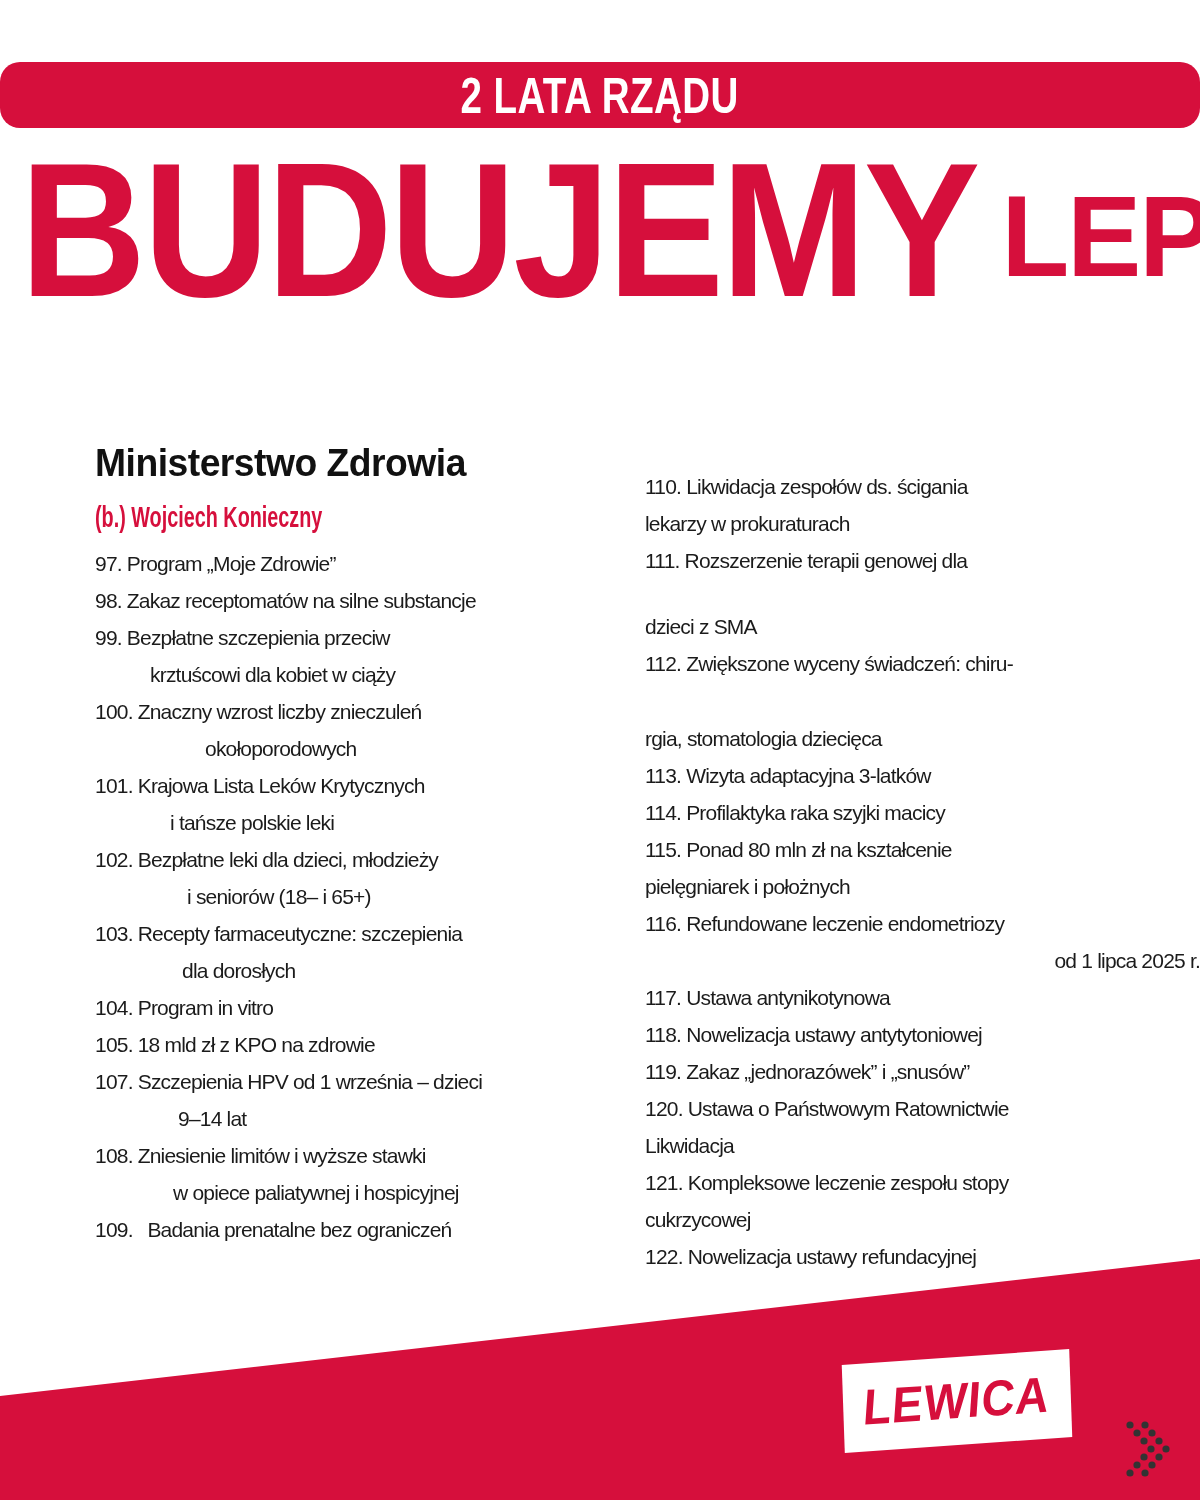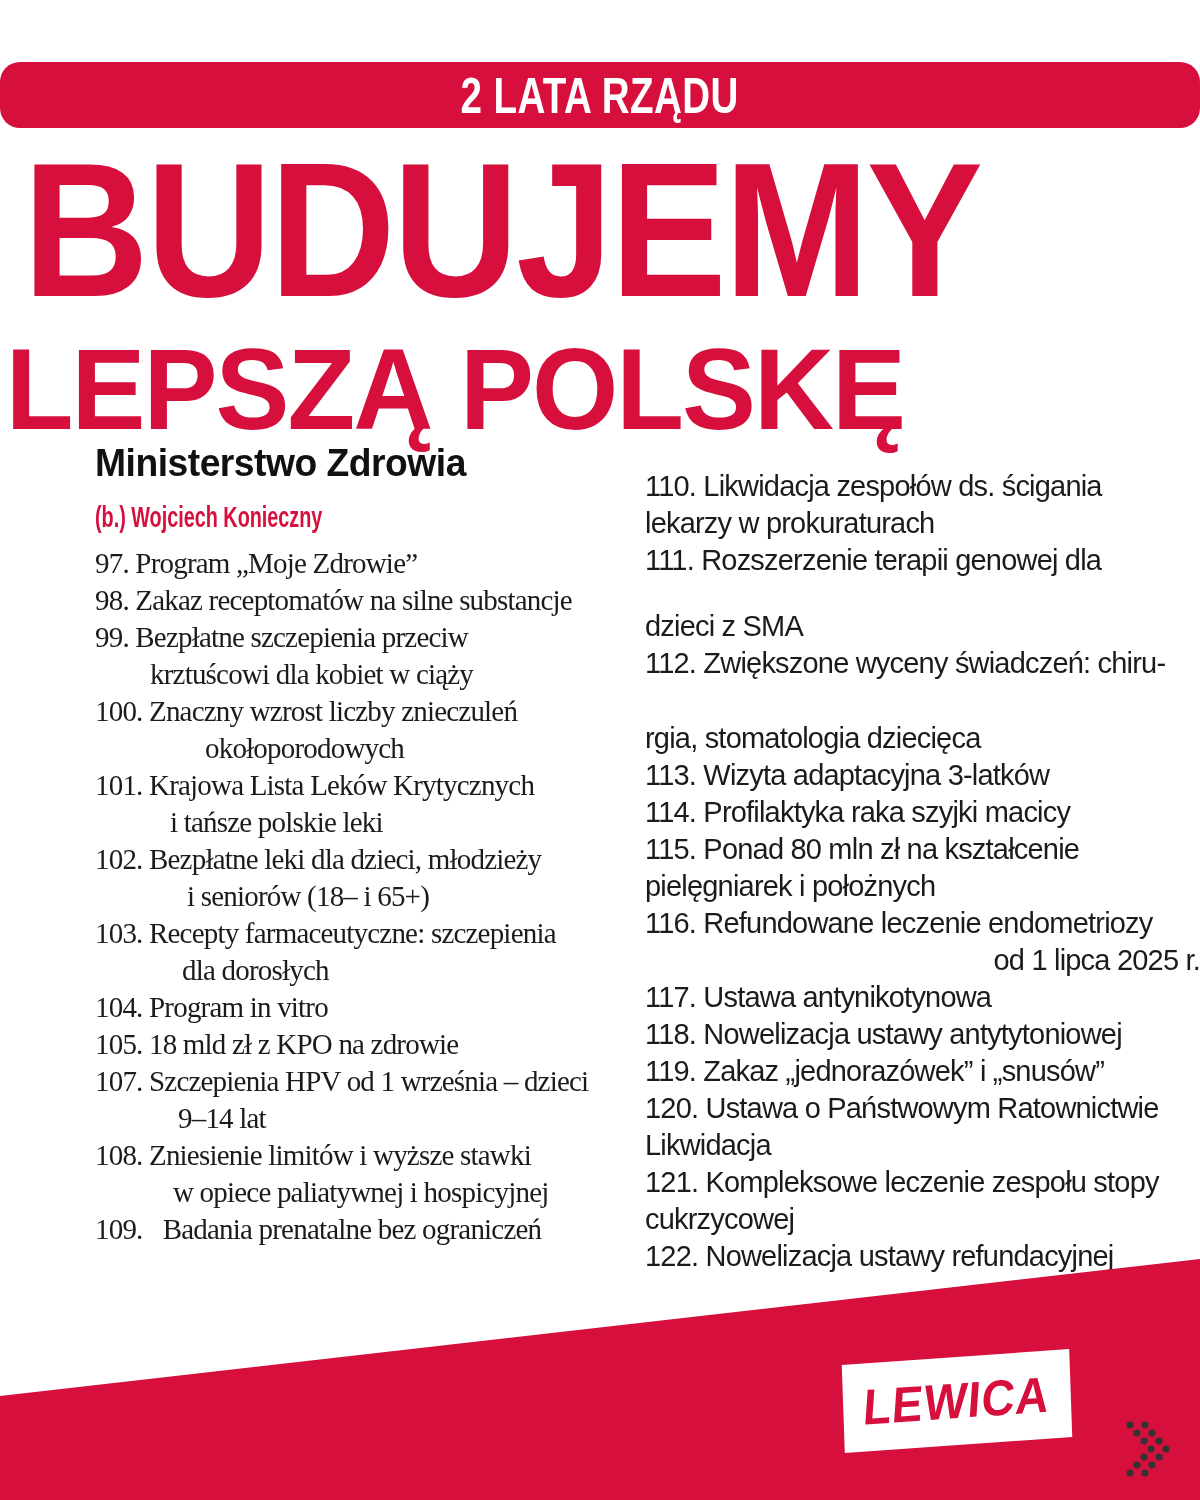--- a/index.html
+++ b/index.html
@@ -22,21 +22,21 @@
     background: var(--red, #D60F3C);
     display: flex; align-items: center; justify-content: center; border-radius: 20px;
   }
   .banner-label {
     color: #fff; font-weight: bold; font-size: 47px;
     display: inline-block; transform: scale(0.82, 1.06);
     letter-spacing: 0.5px; white-space: nowrap;
   }
   .hero {
     position: absolute; left: 0; top: 145px; width: 1140px;
-    display: flex; flex-direction: column; 
+    display: flex; flex-direction: row; align-items: center;
     color: var(--red, #D60F3C);
   }
   .hero-line1 {
     font-size: 182px; font-weight: bold; line-height: 170px;
     display: inline-block; transform: scale(0.96, 1.05);
     letter-spacing: -3px; white-space: nowrap;
   }
   .hero-line2 {
     font-size: 112px; font-weight: bold; line-height: 125px;
     display: inline-block; transform: scale(0.99, 1.02);
@@ -46,22 +46,22 @@
     position: absolute; left: 95px; top: 442px;
     font-size: 38px; font-weight: bold; color: #111;
     letter-spacing: -0.5px; white-space: nowrap;
     transform: scaleX(0.98); transform-origin: 0 50%;
   }
   .section-sub {
     position: absolute; left: 95px; top: 500px;
     font-size: 30px; font-weight: bold; color: var(--red, #D60F3C);
     white-space: nowrap; transform: scaleX(0.66); transform-origin: 0 50%;
   }
-  .list { position: absolute; color: var(--text, #1b1b1b); font-size: 29px; letter-spacing: -0.8px; }
-  .list-left  { left: 95px;  top: 545px; width: 560px; font-family: Liberation Serif, serif; }
+  .list { position: absolute; color: var(--text, #1b1b1b); font-size: 21px; letter-spacing: -0.8px; }
+  .list-left  { left: 95px;  top: 545px; width: 560px; }
   .list-right { left: 645px; top: 468px; width: 555px; }
   .line { height: 37px; line-height: 37px; white-space: nowrap; }
   .footer-band {
     position: absolute; left: 0; top: 1250px;
     width: 1200px; height: 250px;
     background: var(--red, #D60F3C);
     clip-path: polygon(0 58.4%, 100% 3.6%, 100% 100%, 0 100%);
   }
   .lewica-logo {
     position: absolute; left: 843px; top: 1357px;

